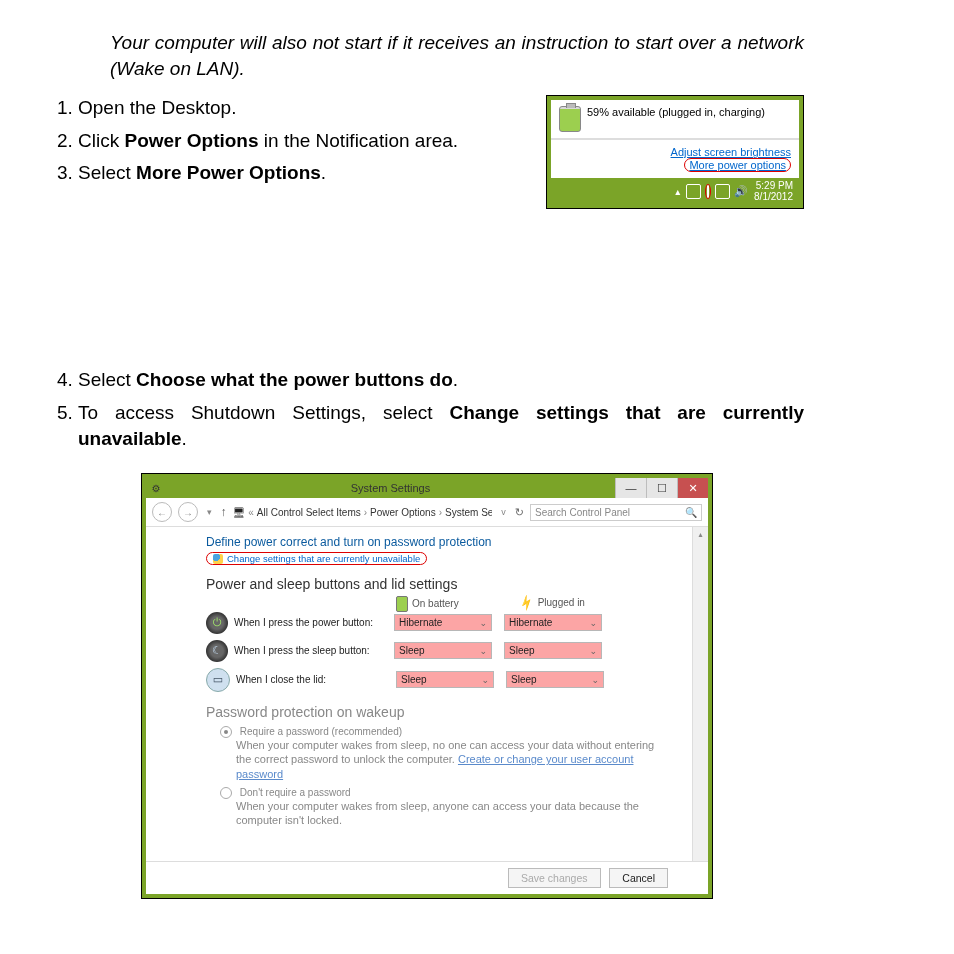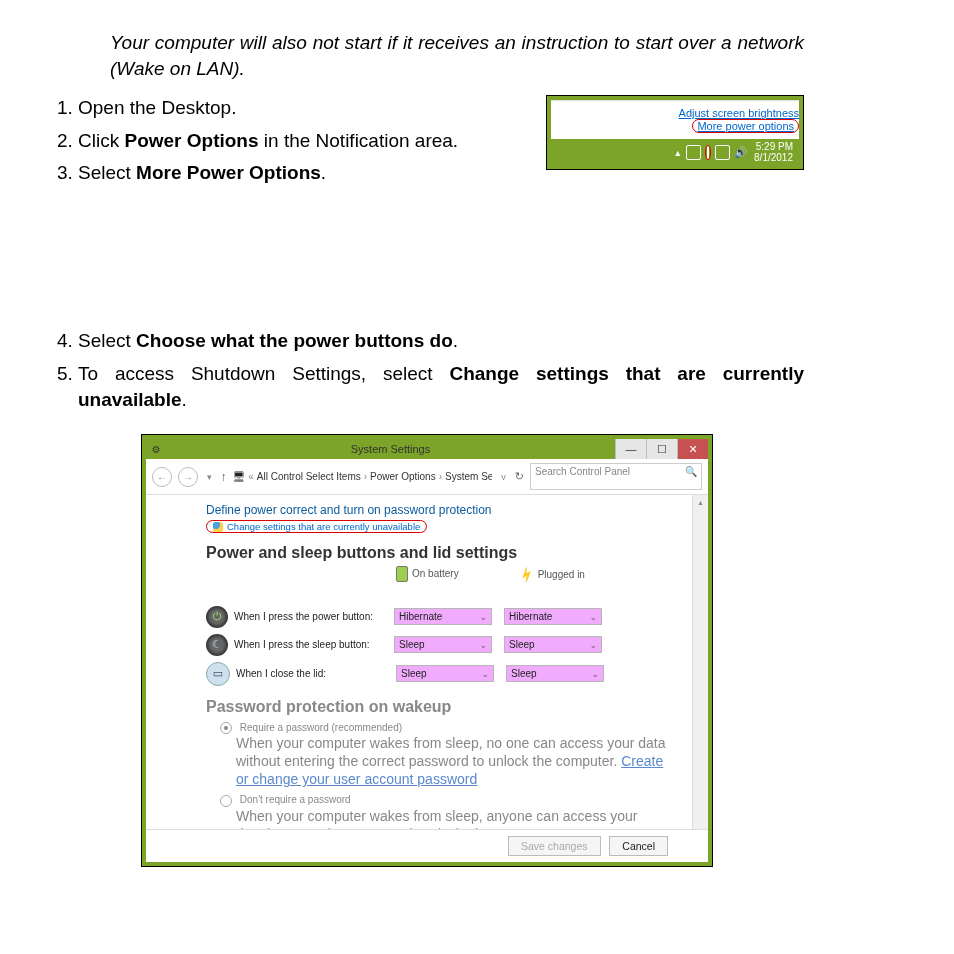--- a/index.html
+++ b/index.html
@@ -45,21 +45,21 @@
     background: linear-gradient(to bottom,#d8d8d8 8%,#9ccf4f 8%,#9ccf4f 100%);
     border:1px solid #888; border-radius:3px; position:relative;
   }
   .pp-batt-icon::before{content:"";position:absolute;top:-4px;left:6px;width:8px;height:4px;background:#bbb;border:1px solid #888;border-bottom:none;}
   .pp-status{line-height:1.2;}
   .pp-mid{padding:6px 10px 10px;}
   .pp-select-label{margin-bottom:4px;}
   .pp-radio{display:flex;align-items:center;gap:4px;margin-bottom:3px;}
   .pp-radio .dot{width:10px;height:10px;border:1px solid #555;border-radius:50%;display:inline-flex;align-items:center;justify-content:center;}
   .pp-radio .dot .inner{width:4px;height:4px;background:#000;border-radius:50%;}
-  .pp-links{border-top:1px solid #ddd;padding:6px 0;text-align:right;}
+  .pp-links{border-top:1px solid #ddd;padding:6px 8px;text-align:right;}
   .pp-link{color:#0066cc;text-decoration:underline;display:inline-block;}
   .pp-highlight{border:1.5px solid #d00;border-radius:9px;padding:0 4px;}
   .pp-taskbar{background:#7ba428;display:flex;align-items:center;justify-content:flex-end;padding:2px 6px;color:#fff;font-size:10px;}
   .pp-tray{display:flex;align-items:center;gap:4px;}
   .pp-tray .sys-icon{width:13px;height:13px;border:1px solid #fff;border-radius:2px;}
   .pp-tray .batt-tray{border:1.5px solid #d00;border-radius:50%;padding:1px;}
   .pp-clock{line-height:1.1;margin-left:6px;text-align:right;}
 
   
   .syswin-wrap{ margin:14px auto 0 auto; width:570px; border:1px solid #000; font-family:"Segoe UI",Tahoma,sans-serif; font-size:10px; color:#222;}
@@ -67,70 +67,74 @@
   .syswin-title{background:#7ba428;color:#333;display:flex;align-items:center;padding:0;}
   .syswin-title .spacer{flex:1;text-align:center;font-size:11px;padding:3px 0;}
   .syswin-title .winbtns{display:flex;}
   .syswin-title .winbtn{width:30px;height:20px;display:flex;align-items:center;justify-content:center;background:#e6e6e6;border-left:1px solid #bdbdbd;font-size:11px;}
   .syswin-title .winbtn.close{background:#c75050;color:#fff;}
   .syswin-addr{display:flex;align-items:center;gap:6px;padding:4px 6px;border-bottom:1px solid #ddd;}
   .nav-arrow{width:18px;height:18px;border:1px solid #bbb;border-radius:50%;display:flex;align-items:center;justify-content:center;font-size:10px;color:#888;}
   .addr-path{flex:1;display:flex;align-items:center;gap:2px;overflow:hidden;white-space:nowrap;}
   .addr-seg{color:#333;}
   .addr-sep{color:#888;margin:0 1px;}
-  .addr-search{width:150px;border:1px solid #ccc;padding:2px 16px 12px 4px;font-size:10px;color:#888;position:relative;}
+  .addr-search{width:150px;border:1px solid #ccc;padding:2px 16px 2px 4px;font-size:10px;color:#888;position:relative;}
   .addr-search .mag{position:absolute;right:3px;top:2px;font-size:10px;color:#777;}
   .syswin-body{padding:8px 40px 6px 60px; position:relative; height:320px; overflow:hidden;}
   .syswin-body .scrollbar{position:absolute;right:0;top:0;bottom:0;width:15px;background:#f0f0f0;border-left:1px solid #ddd;}
   .syswin-body .scroll-up,.syswin-body .scroll-down{height:15px;display:flex;align-items:center;justify-content:center;color:#888;font-size:8px;}
   .body-h{color:#0a5a9e;font-size:12px;margin-bottom:3px;}
   .body-p{font-size:9.5px;line-height:1.3;margin-bottom:4px;}
   .change-link{color:#0066cc;border:1.5px solid #d00;border-radius:9px;padding:0 6px;display:inline-flex;align-items:center;gap:4px;font-size:9.5px;}
   .shield{width:10px;height:10px;display:inline-block;background:radial-gradient(circle at 30% 30%,#4aa3df 40%,#ffd24a 40%);border-radius:2px;}
-  .group-label{font-size:16px;margin:10px 0 4px 0;color:#333;font-weight:bold;}
-  .cols-header{display:flex;margin-left:190px;gap:60px;align-items:flex-end;margin-bottom:24px;}
+  .group-label{font-size:14px;margin:10px 0 4px 0;color:#333;}
+  .cols-header{display:flex;margin-left:190px;gap:60px;align-items:flex-start;margin-bottom:0;}
   .col-h{display:flex;align-items:center;gap:4px;font-size:10px;color:#555;}
   .batt-sm{width:10px;height:14px;background:#9ccf4f;border:1px solid #777;border-radius:2px;display:inline-block;}
   .plug-sm{display:inline-block;font-size:12px;color:#a68a3c;transform:rotate(-30deg);}
   .row{display:flex;align-items:center;margin-bottom:6px;}
   .row-icon{width:22px;height:22px;margin-right:6px;border-radius:50%;display:flex;align-items:center;justify-content:center;}
   .pwr-ico{background:radial-gradient(circle,#666 40%,#333 70%);}
   .pwr-ico::after{content:"⏻";color:#9fe06a;font-size:11px;}
   .moon-ico{background:radial-gradient(circle,#666 40%,#333 70%);}
   .moon-ico::after{content:"☾";color:#cfe8ff;font-size:11px;}
   .lid-ico{background:#cfe0ef;border:1px solid #8aa;}
   .lid-ico::after{content:"▭";color:#456;font-size:11px;}
   .row-label{width:160px;font-size:10px;}
-  .dd{width:88px;border:1px solid #b7b7b7;padding:2px 4px;font-size:10px;background:#f0abfc;display:flex;justify-content:space-between;align-items:center;margin-right:12px;}
+  .dd{width:88px;border:1px solid #b7b7b7;padding:2px 4px;font-size:10px;background:#fca5a5;display:flex;justify-content:space-between;align-items:center;margin-right:12px;}
   .dd .chev{color:#666;font-size:9px;}
   .pwd-group{margin-top:12px;}
   .pwd-opt{margin:6px 0 0 14px;color:#888;}
   .pwd-opt .r{width:10px;height:10px;border:1px solid #aaa;border-radius:50%;display:inline-block;margin-right:5px;vertical-align:middle;}
   .pwd-opt .r.sel::after{content:"";display:block;width:4px;height:4px;background:#888;border-radius:50%;margin:3px;}
   .pwd-title{font-size:10px; color:#888;}
-  .pwd-desc{font-size:14px;margin-left:16px;line-height:1.3; color:#888;}
+  .pwd-desc{font-size:11px;margin-left:16px;line-height:1.3; color:#888;}
   .inline-link{color:#5a8acb;text-decoration:underline;}
   .syswin-footer{border-top:1px solid #ddd;padding:6px 40px 6px 6px;text-align:right;}
   .btn{display:inline-block;border:1px solid #bbb;padding:3px 12px;font-size:10.5px;margin-left:6px;background:#f5f5f5;}
   .btn.disabled{color:#aaa;}
   .clearfix::after{content:"";display:block;clear:both;}
   .addr-drop{color:#888;font-size:9px;margin:0 3px;}
   .addr-refresh{color:#666;font-size:11px;}
   .addr-up{font-size:12px;color:#555;}
   .tb-up{color:#fff;font-size:10px;margin-right:2px;}
 </style>
 </head>
 <body>
 
 <p class="intro-note">Your computer will also not start if it receives an instruction to start over a network (Wake on LAN).</p>
 
 <div class="clearfix">
 
   <div class="power-popup-wrap">
     <div class="power-popup-outer">
+      <div class="pp-top">
+        <div class="pp-batt-icon"></div>
+        <div class="pp-status">59% available (plugged in, charging)</div>
+      </div>
       <div class="pp-links">
         <span class="pp-link">Adjust screen brightness</span><br>
         <span class="pp-link pp-highlight">More power options</span>
       </div>
       <div class="pp-taskbar">
         <div class="pp-tray">
           <span class="tb-up">▴</span>
           <span class="sys-icon"></span>
           <span class="batt-tray"><span class="sys-icon"></span></span>
           <span class="sys-icon"></span>

